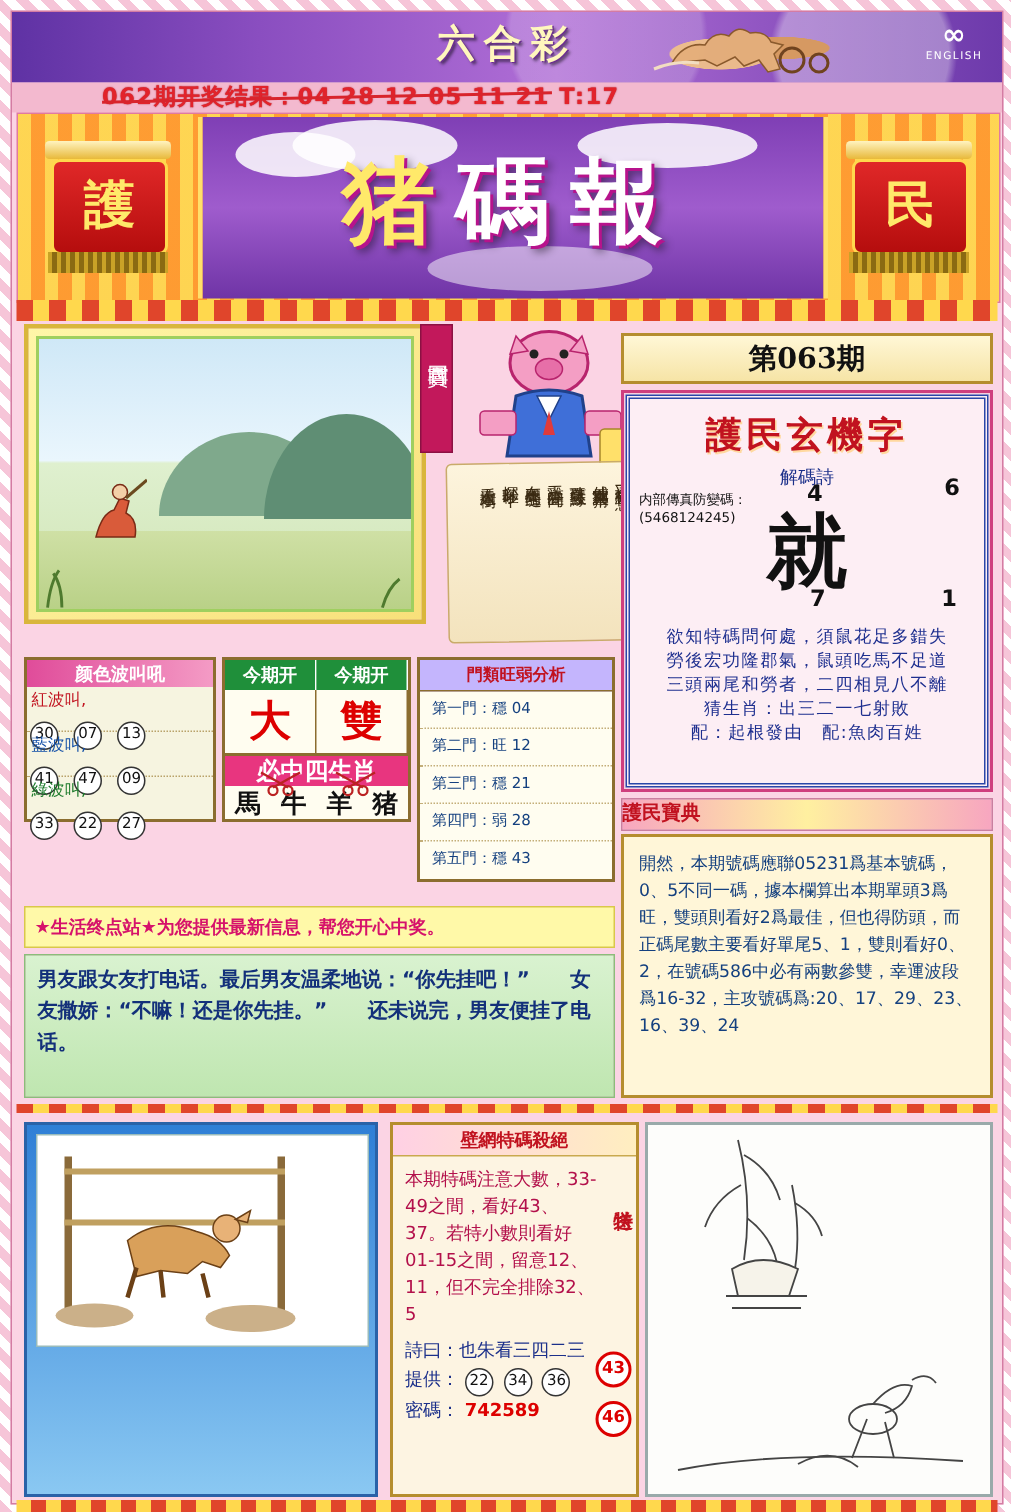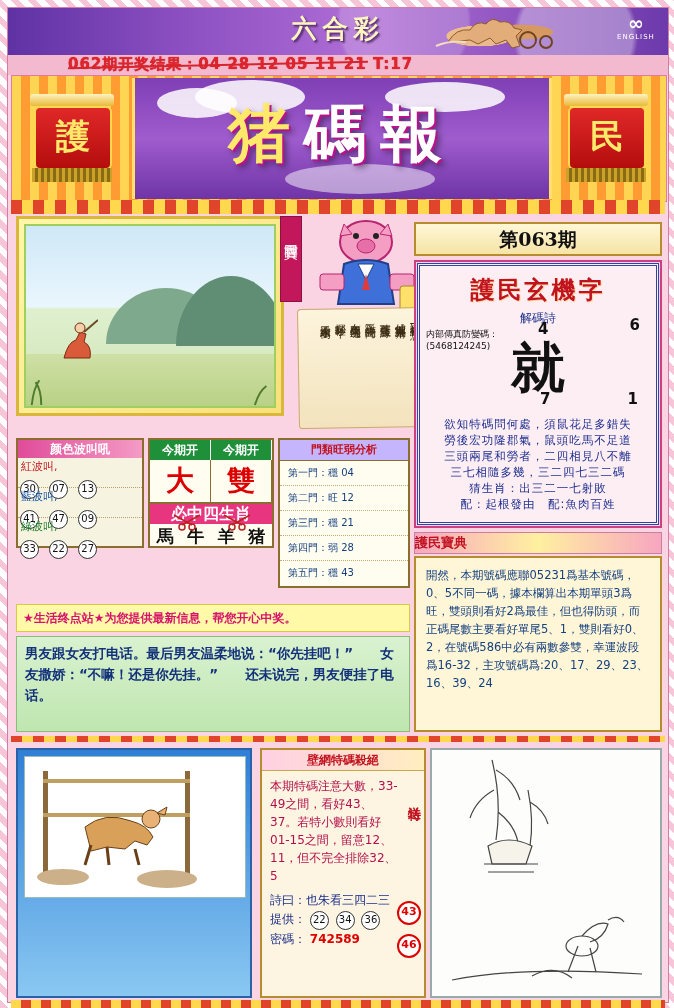--- a/index.html
+++ b/index.html
@@ -558,21 +558,20 @@
         </div>
         <div class="xj-num" style="left:118px;top:54px;">4</div>
         <div class="xj-num" style="right:16px;top:50px;">6</div>
         <div class="xj-big">就</div>
         <div class="xj-num" style="left:120px;top:124px;">7</div>
         <div class="xj-num" style="right:18px;top:124px;">1</div>
         <div class="xj-poem">
           <div>欲知特碼問何處，須鼠花足多錯失</div>
           <div>勞後宏功隆郡氣，鼠頭吃馬不足道</div>
           <div>三頭兩尾和勞者，二四相見八不離</div>
-          <div>三七相隨多幾，三二四七三二碼</div>
           <div class="xj-zodiac">猜生肖：出三二一七射敗</div>
           <div class="xj-zodiac">配：起根發由　配:魚肉百姓</div>
         </div>
       </div>
     </div>
 
     <div class="baodian-title">護民寶典</div>
     <div class="baodian">開然，本期號碼應聯05231爲基本號碼，0、5不同一碼，據本欄算出本期單頭3爲旺，雙頭則看好2爲最佳，但也得防頭，而正碼尾數主要看好單尾5、1，雙則看好0、2，在號碼586中必有兩數參雙，幸運波段爲16-32，主攻號碼爲:20、17、29、23、16、39、24</div>
 
     <div class="bot-band"></div>

